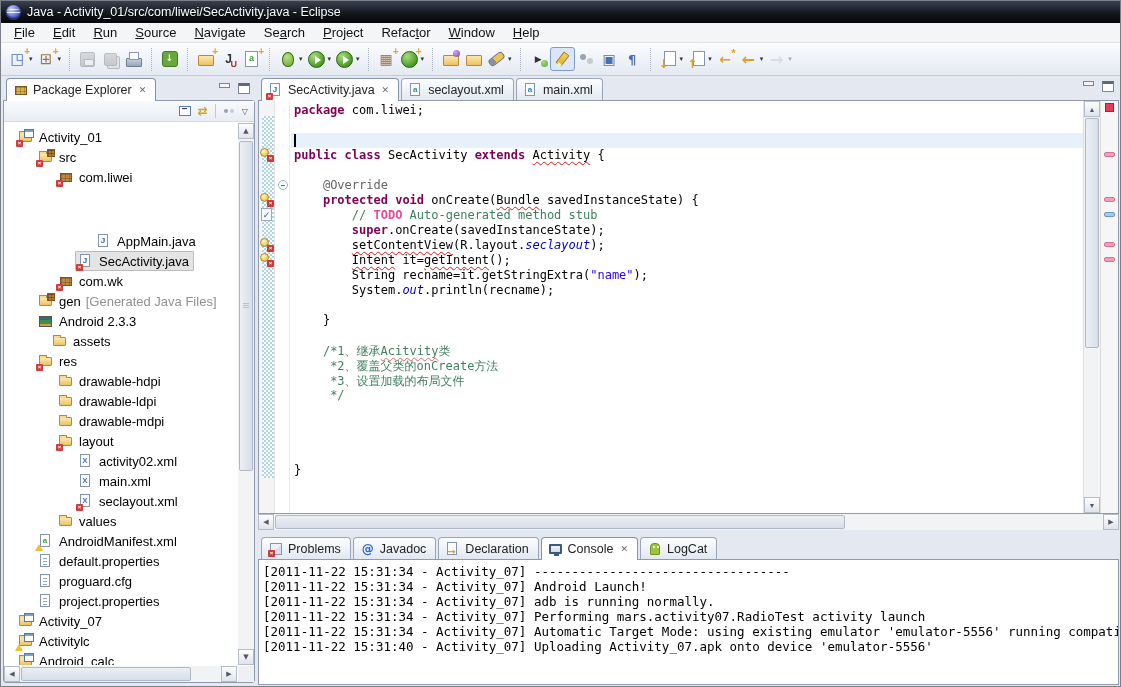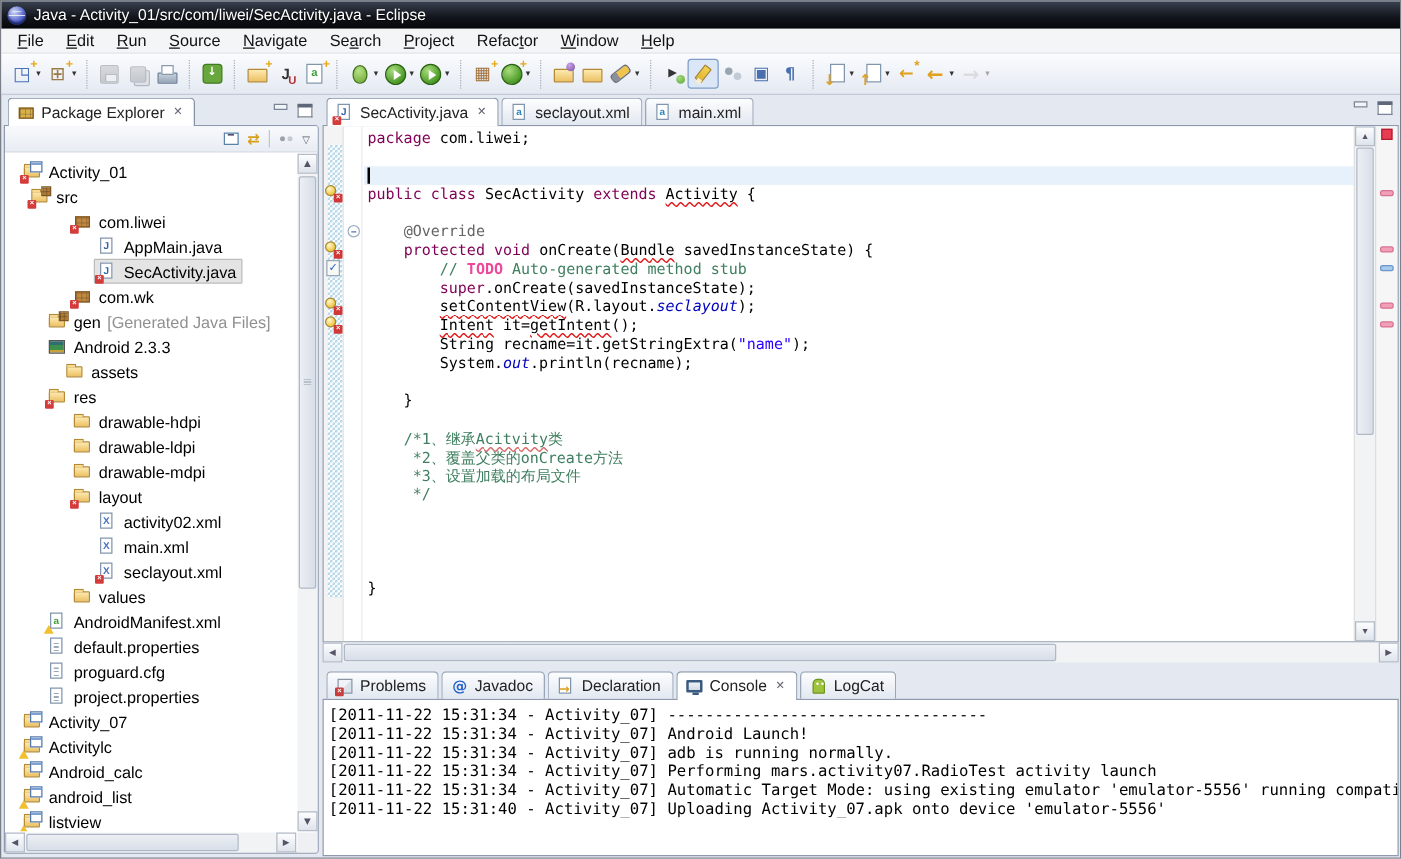--- a/index.html
+++ b/index.html
@@ -152,21 +152,21 @@
   .ruler-annot{position:absolute;left:0;top:0;bottom:0;width:16px;background:#f4f4f4;border-right:1px solid #e2e2e2;}
   .checker{position:absolute;left:3px;top:15px;width:12px;height:362px;background-color:#fff;
     background-image:linear-gradient(45deg,#aed4e8 25%,transparent 25%,transparent 75%,#aed4e8 75%),
                      linear-gradient(45deg,#aed4e8 25%,transparent 25%,transparent 75%,#aed4e8 75%);
     background-size:4px 4px;background-position:0 0,2px 2px;}
   .ruler-fold{position:absolute;left:17px;top:0;bottom:0;width:14px;background:#fff;border-right:1px solid #ececec;}
   .code{position:absolute;left:32px;right:35px;top:0;bottom:0;padding-top:2px;background:#fff;overflow:hidden;}
   .code-line{height:15px;line-height:15px;white-space:pre;font:12px "DejaVu Sans Mono",monospace;color:#000;padding-left:3px;position:relative;}
   .code-line.hl{background:#e7f1fc;}
   .cursor{position:absolute;left:3px;top:1px;width:2px;height:13px;background:#000;}
-  .c-kw{color:#7f0055;font-weight:normal;}
+  .c-kw{color:#7f0055;font-weight:bold;}
   .c-cm{color:#3f7f5f;}
   .c-cmw{color:#3f7f5f;text-decoration:underline wavy #d86a6a 1px;text-underline-offset:2px;}
   .c-todo{color:#ec4899;font-weight:bold;}
   .c-str{color:#2a00ff;}
   .c-fld{color:#0000c0;font-style:italic;}
   .c-err{text-decoration:underline wavy #e01818 1px;text-underline-offset:2px;}
   .c-ann{color:#646464;}
   .g-bulb{position:absolute;left:1px;width:14px;height:14px;}
   .g-bulb .bulb{position:absolute;left:0;top:0;width:9px;height:9px;border-radius:50%;
     background:radial-gradient(circle at 35% 30%,#fff8d0,#f4cf56 60%,#caa22e);border:1px solid #a8862a;}
@@ -351,39 +351,39 @@
       <div class="tree" id="tree">
           <div class="tree-item" style="padding-left: 10px;">
             <span class="ti-inner">
               <span class="tico">
                 <span class="b b-project"></span>
                 <span class="ov-err">×</span>
               </span>
               <span class="ti-label">Activity_01</span>
             </span>
           </div>
-          <div class="tree-item" style="padding-left: 16px;">
+          <div class="tree-item" style="padding-left: 30px;">
             <span class="ti-inner">
               <span class="tico">
                 <span class="b b-srcfolder"></span>
                 <span class="ov-err">×</span>
               </span>
               <span class="ti-label">src</span>
             </span>
           </div>
           <div class="tree-item" style="padding-left: 50px;">
             <span class="ti-inner">
               <span class="tico">
                 <span class="b b-package"></span>
                 <span class="ov-err">×</span>
               </span>
               <span class="ti-label">com.liwei</span>
             </span>
           </div>
-          <div class="tree-item" style="padding-left: 70px;">
+          <div class="tree-item" style="padding-left: 88px; margin-top: 44px;">
             <span class="ti-inner">
               <span class="tico">
                 <span class="b b-java"></span>
               </span>
               <span class="ti-label">AppMain.java</span>
             </span>
           </div>
           <div class="tree-item sel" style="padding-left: 70px;">
             <span class="ti-inner">
               <span class="tico">

